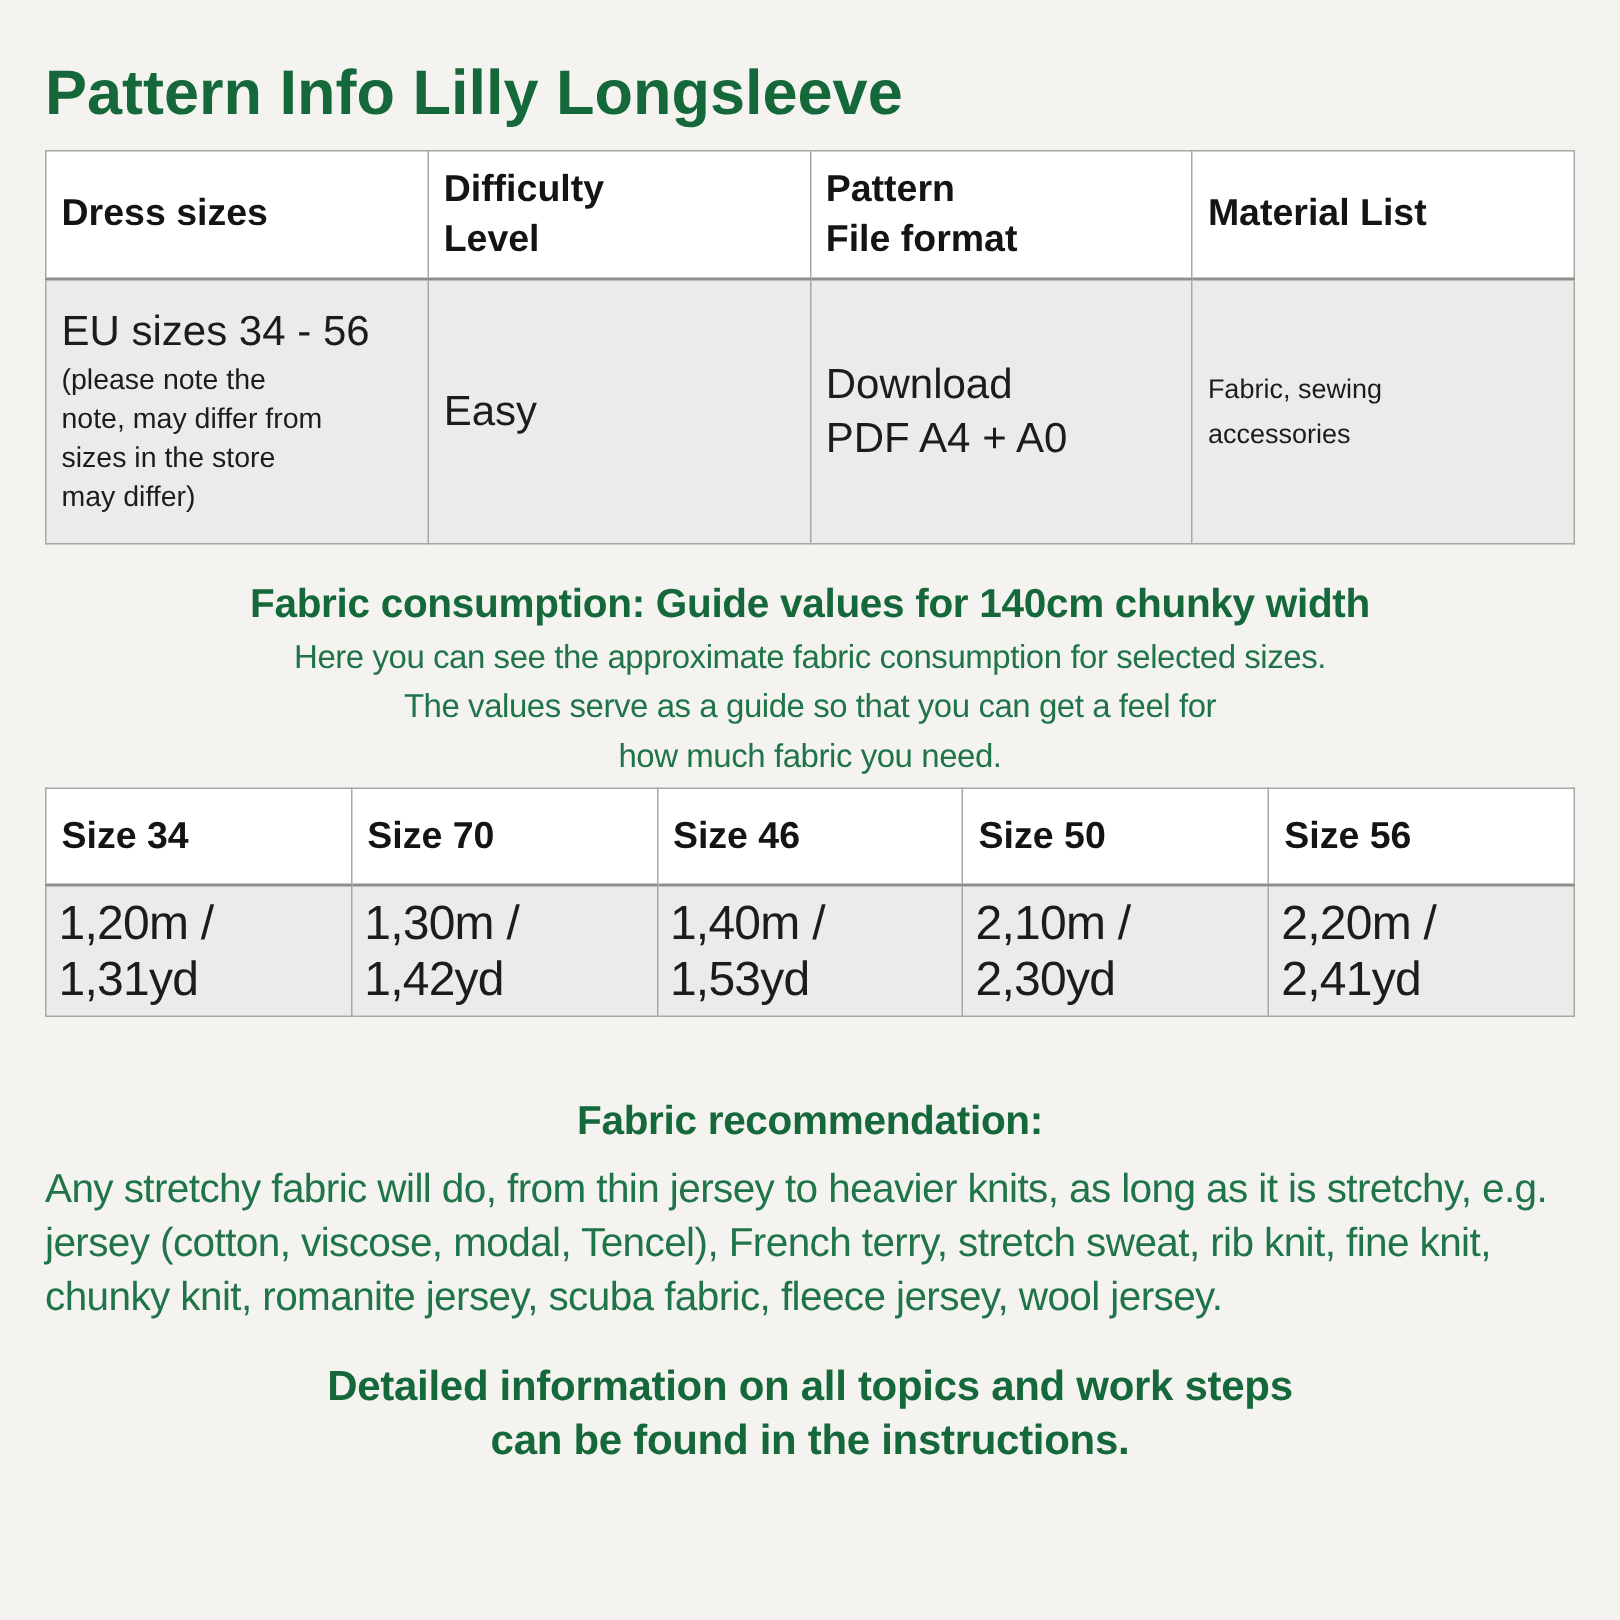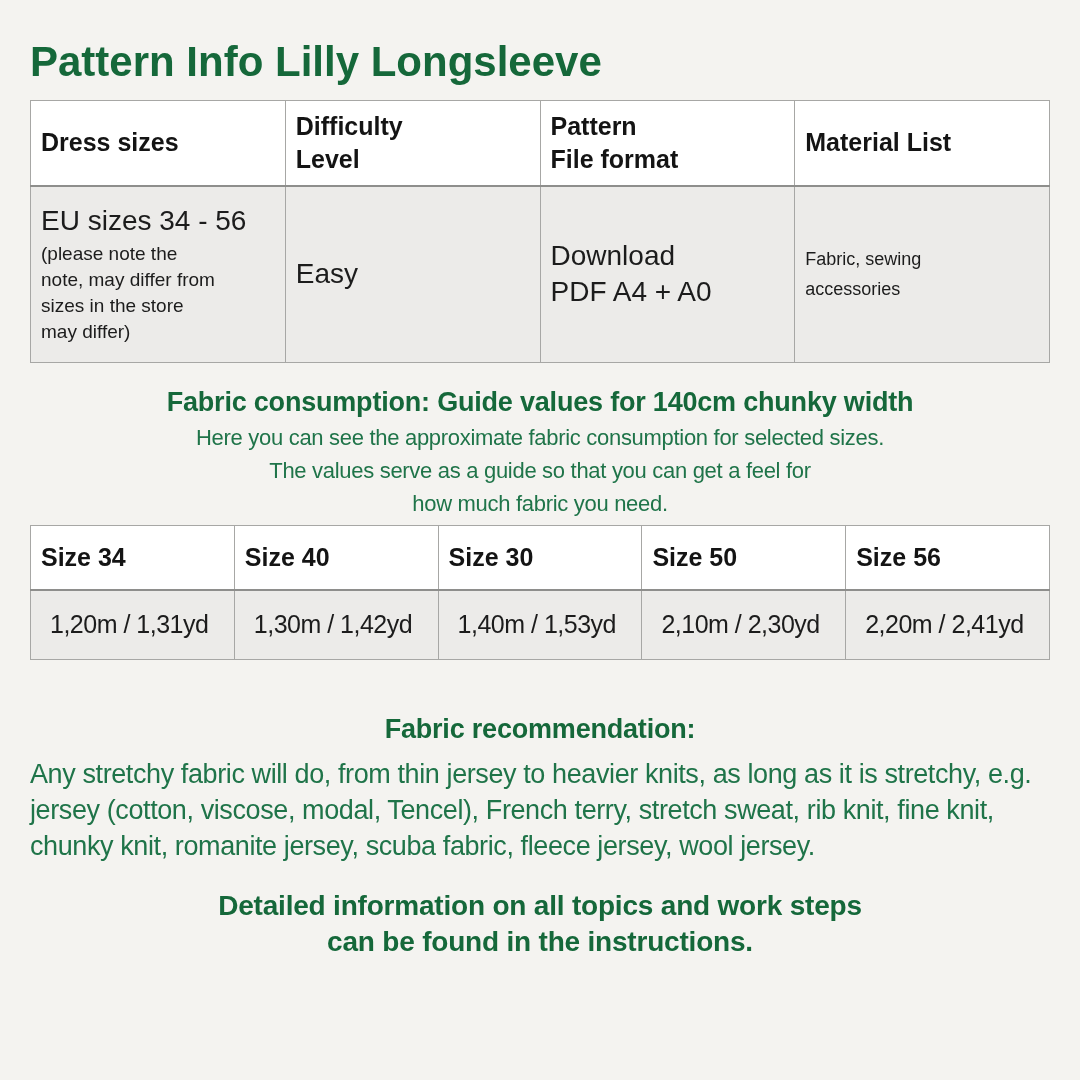--- a/index.html
+++ b/index.html
@@ -89,23 +89,23 @@
     font-size: 22px;
     line-height: 33px;
     color: #1f7449;
     letter-spacing: -0.3px;
     white-space: pre-line;
   }
   .consumption-table { margin-top: 5px; }
   .consumption-table th { height: 64px; line-height: 28px; }
   .consumption-table td {
     height: 70px;
-    font-size: 25px;
+    font-size: 32px;
     letter-spacing: -0.5px;
-    padding-left: 19px;
+    padding-left: 8px;
     padding-right: 4px;
     color: #1c1c1c;
   }
   .recommendation-heading { margin-top: 54px; }
   .recommendation-text {
     margin: 12px auto 0 auto;
     text-align: left;
     font-size: 27px;
     line-height: 36px;
     color: #1f7449;
@@ -166,22 +166,22 @@
 
   <h2 class="green-h consumption-heading">Fabric consumption: Guide values for 140cm chunky width</h2>
   <div class="consumption-subtext">Here you can see the approximate fabric consumption for selected sizes.
 The values serve as a guide so that you can get a feel for
 how much fabric you need.</div>
 
   <table class="consumption-table">
     <thead>
       <tr>
         <th>Size 34</th>
-        <th>Size 40</th>
-        <th>Size 30</th>
+        <th>Size 70</th>
+        <th>Size 46</th>
         <th>Size 50</th>
         <th>Size 56</th>
       </tr>
     </thead>
     <tbody>
       <tr>
         <td>1,20m / 1,31yd</td>
         <td>1,30m / 1,42yd</td>
         <td>1,40m / 1,53yd</td>
         <td>2,10m / 2,30yd</td>

